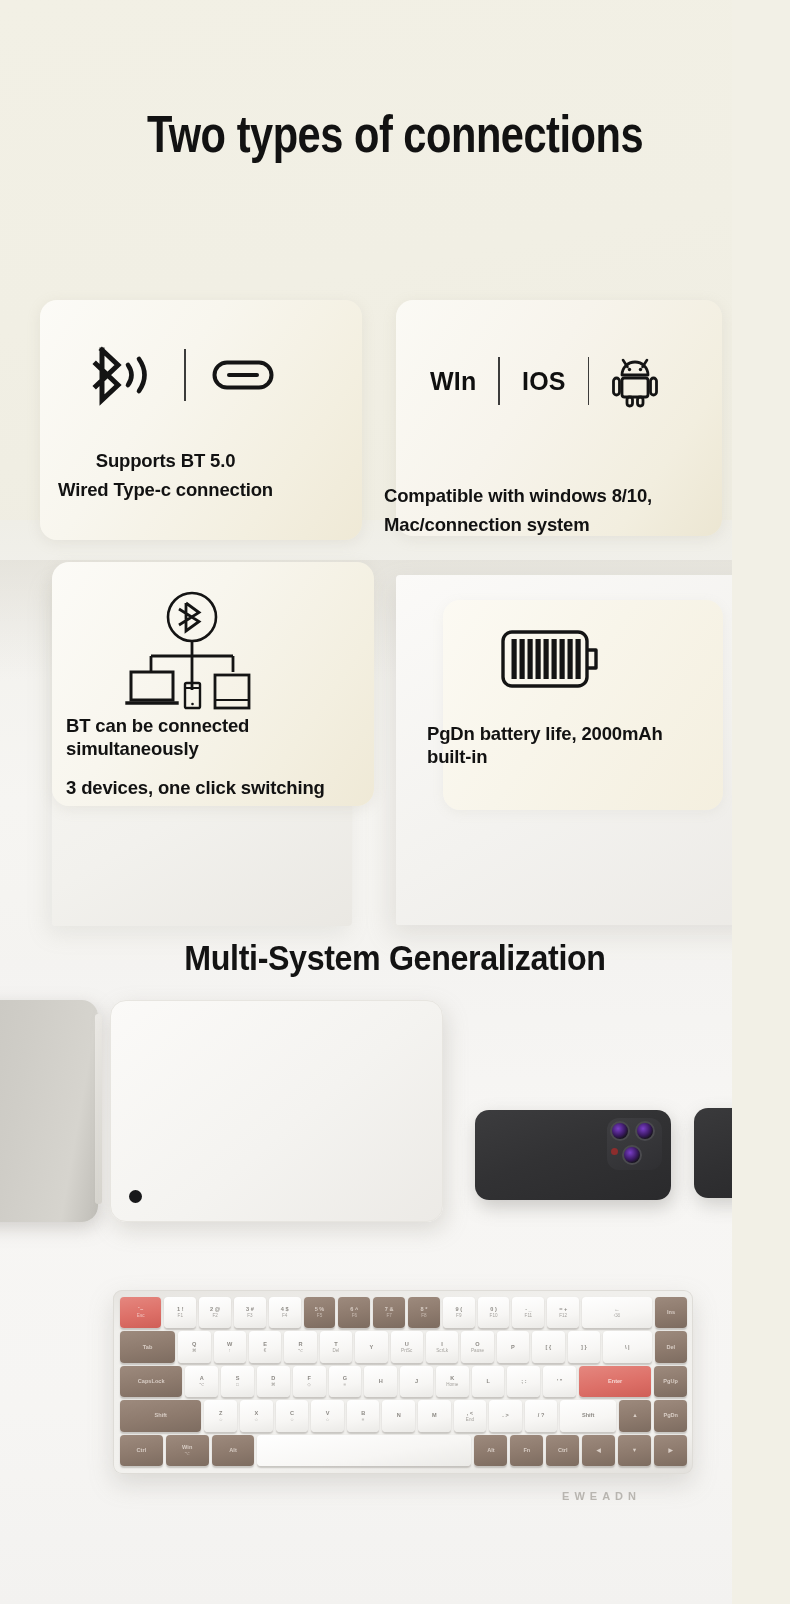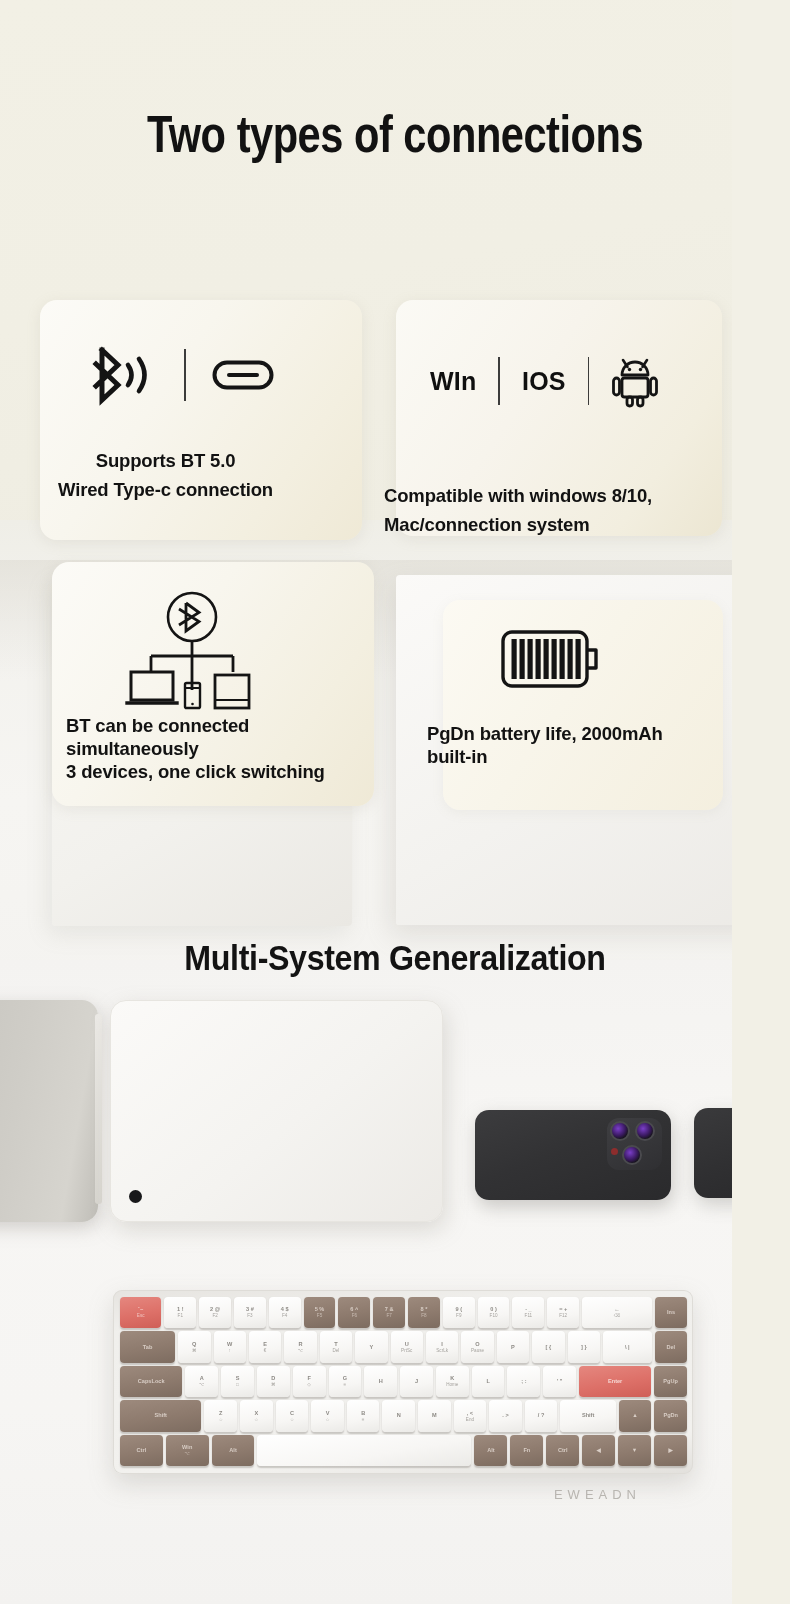--- a/index.html
+++ b/index.html
@@ -91,21 +91,21 @@
 
   .card-text {
     position:absolute;
     font-weight:bold; color:#121212;
     font-size:18.5px; line-height:1.55;
     letter-spacing:-0.15px;
     white-space:nowrap;
   }
   .card-text.tight { line-height:1.25; }
   .card-text .ln { display:block; }
-  .card-text .ln.gap { margin-top:0; }
+  .card-text .ln.gap { margin-top:16px; }
 
   svg { display:block; overflow:visible; }
 
   
   .laptop-left {
     position:absolute; left:-34px; top:1000px; width:132px; height:222px;
     background:linear-gradient(100deg,#c9c7c1 0%,#cfcdc7 40%,#d6d4ce 78%,#bfbdb7 100%);
     border-radius:12px 16px 16px 12px;
     box-shadow:2px 6px 18px rgba(140,136,128,.35);
   }
@@ -179,21 +179,21 @@
   .key.coral {
     background:linear-gradient(170deg,#e5877f 0%,#dd7068 55%,#cf5f57 100%);
     color:#f6d8d4;
   }
   .key .sub { font-size:4.6px; opacity:.78; font-weight:normal; }
   .key.w13 { flex:1.3; } .key.w15 { flex:1.5; } .key.w17 { flex:1.7; }
   .key.w19 { flex:1.9; } .key.w22 { flex:2.2; } .key.w25 { flex:2.5; }
   .key.w65 { flex:6.5; }
   .kb-brand {
     position:absolute; right:52px; bottom:-28px;
-    font-size:13px; letter-spacing:5px; color:#b8b5b0; font-weight:normal;
+    font-size:11px; letter-spacing:5px; color:#b8b5b0; font-weight:bold;
   }
 </style>
 </head>
 <body>
 
 <div class="page">
 
   <div class="bg-top"></div>
   <div class="bg-mid"></div>
   <div class="bg-soft-shadow"></div>

